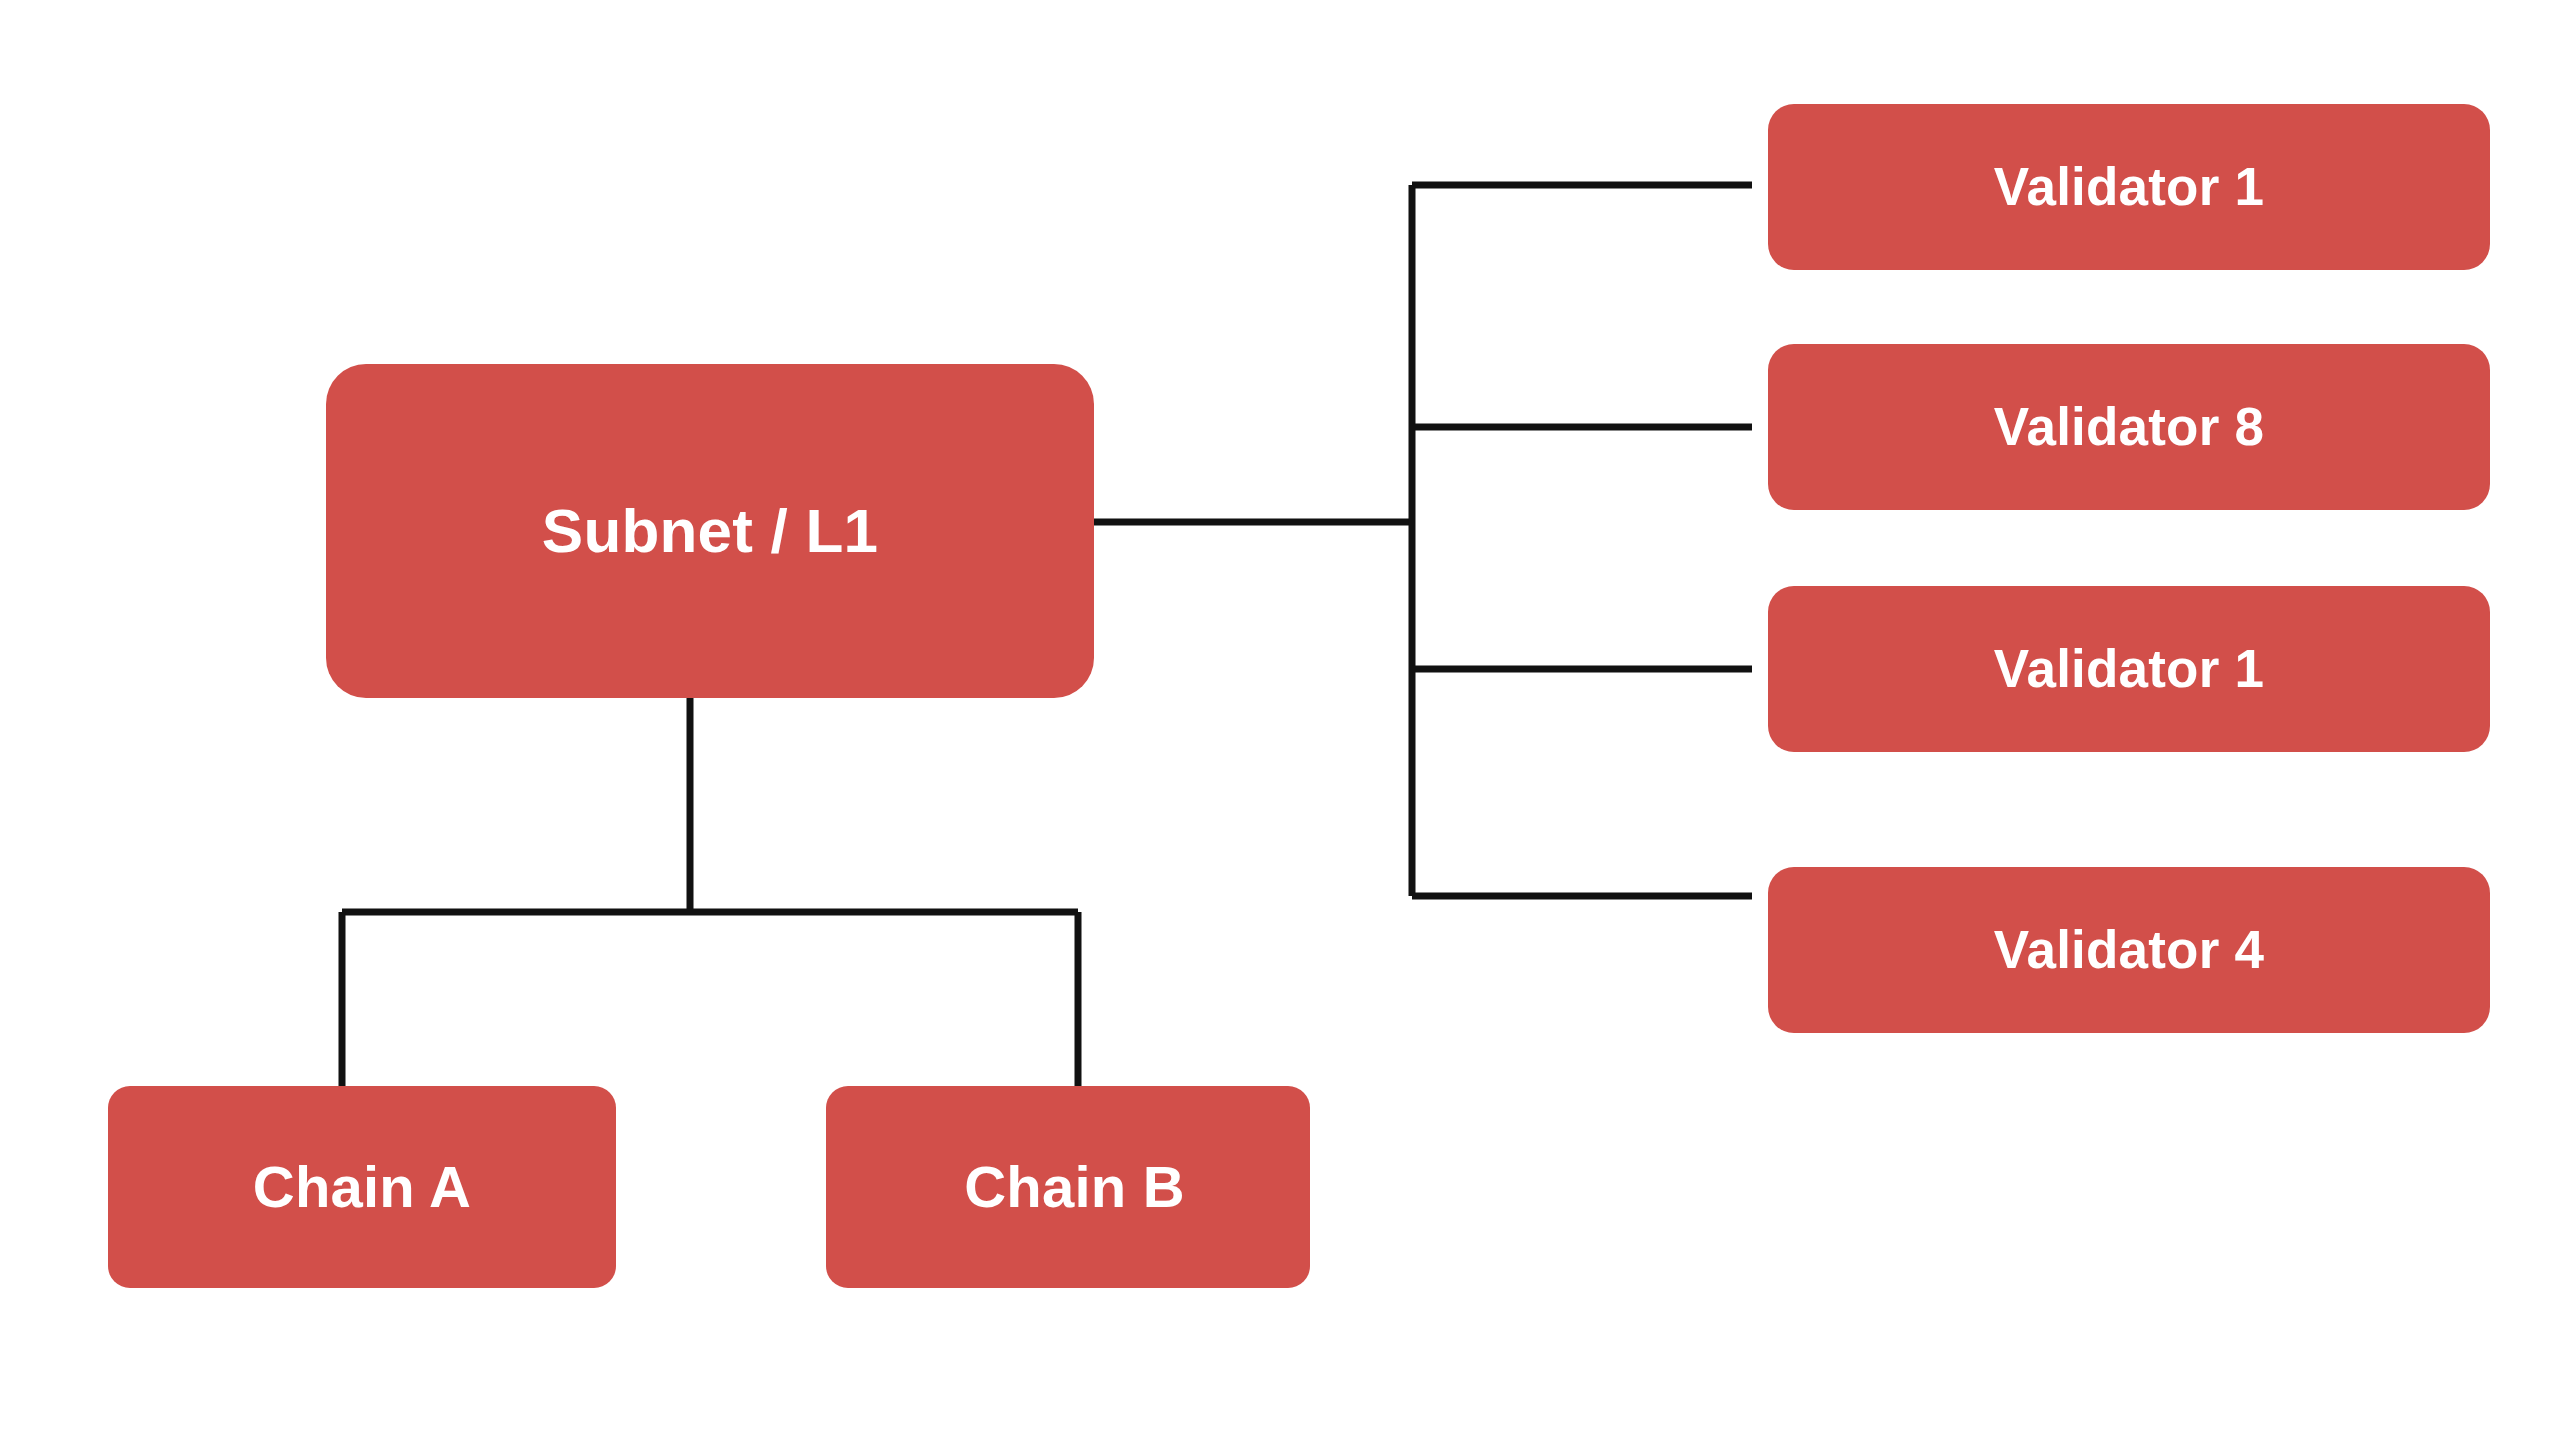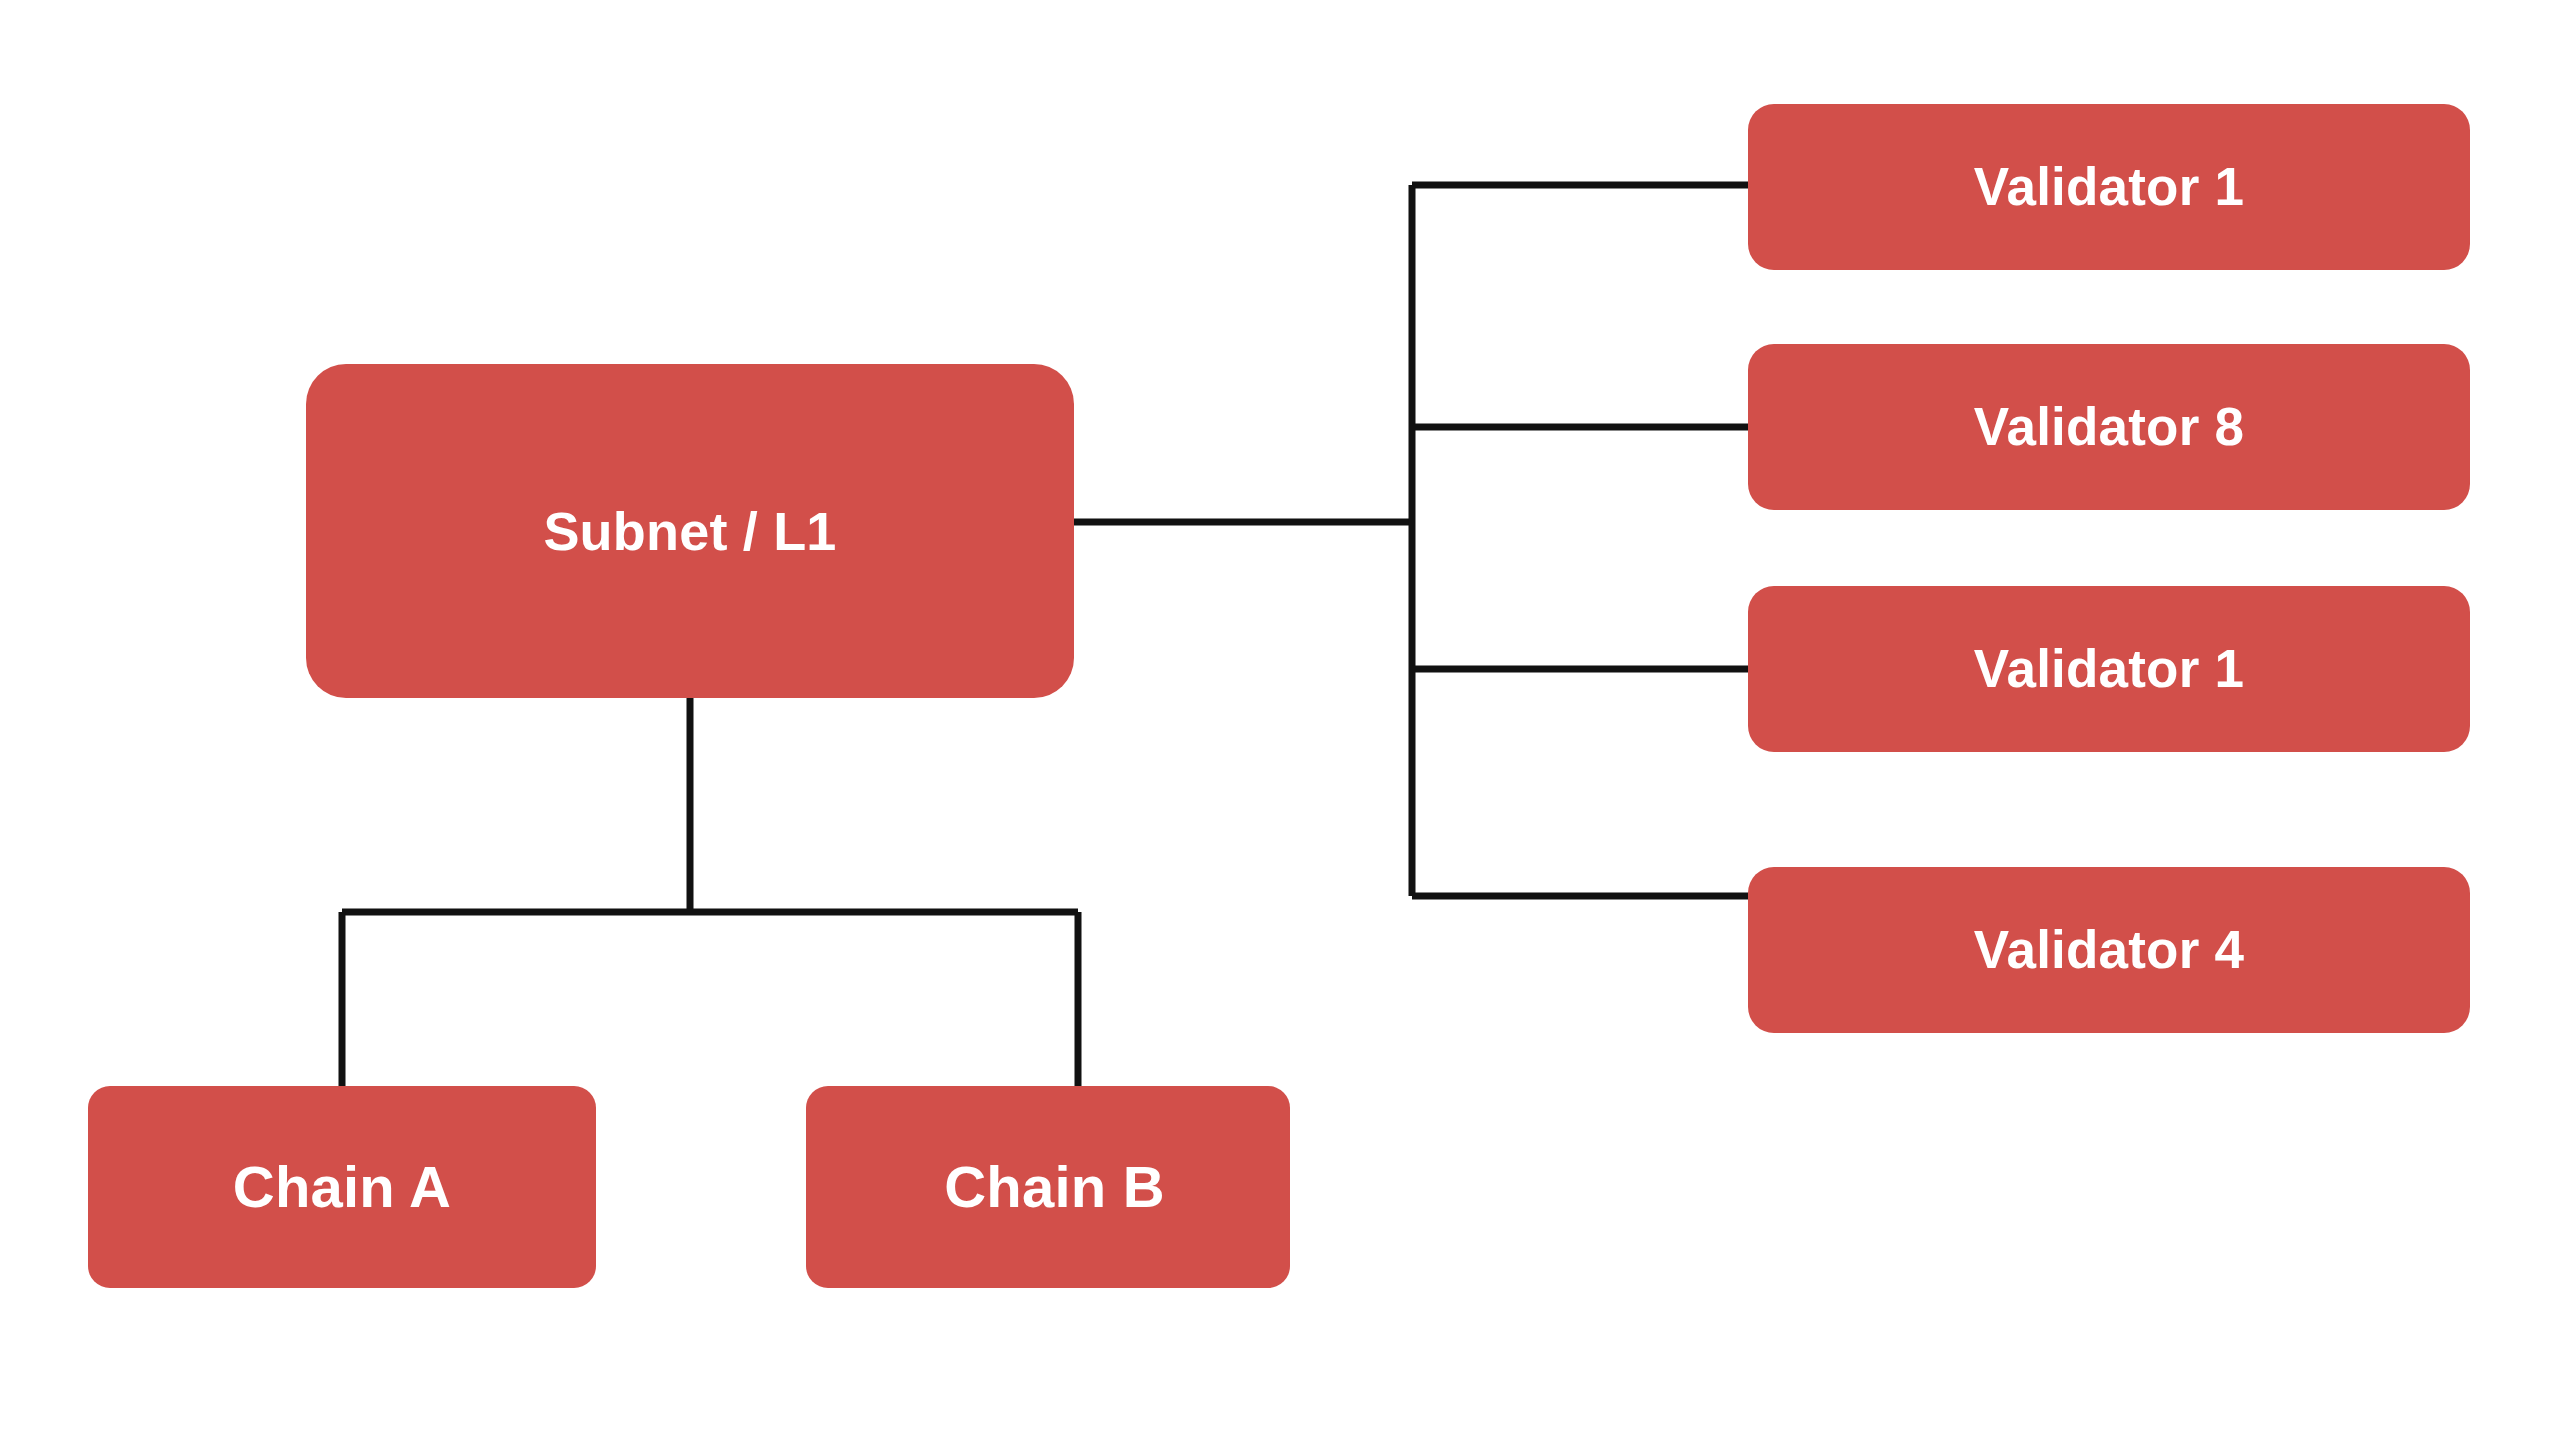--- a/index.html
+++ b/index.html
@@ -32,28 +32,29 @@
     align-items: center;
     justify-content: center;
     background: #D24F4A;
     border-radius: 26px;
     color: #ffffff;
     font-weight: bold;
     letter-spacing: 0.2px;
     text-align: center;
     line-height: 1.05;
     user-select: none;
+    margin-left: 20px;
   }
   .node-root {
     left: 306px;
     top: 364px;
     width: 768px;
     height: 334px;
     border-radius: 40px;
-    font-size: 54px;
+    font-size: 62px;
   }
   .node-validator {
     left: 1748px;
     width: 722px;
     height: 166px;
     border-radius: 26px;
     font-size: 53px;
   }
   .v1 { top: 104px; }
   .v2 { top: 344px; }

